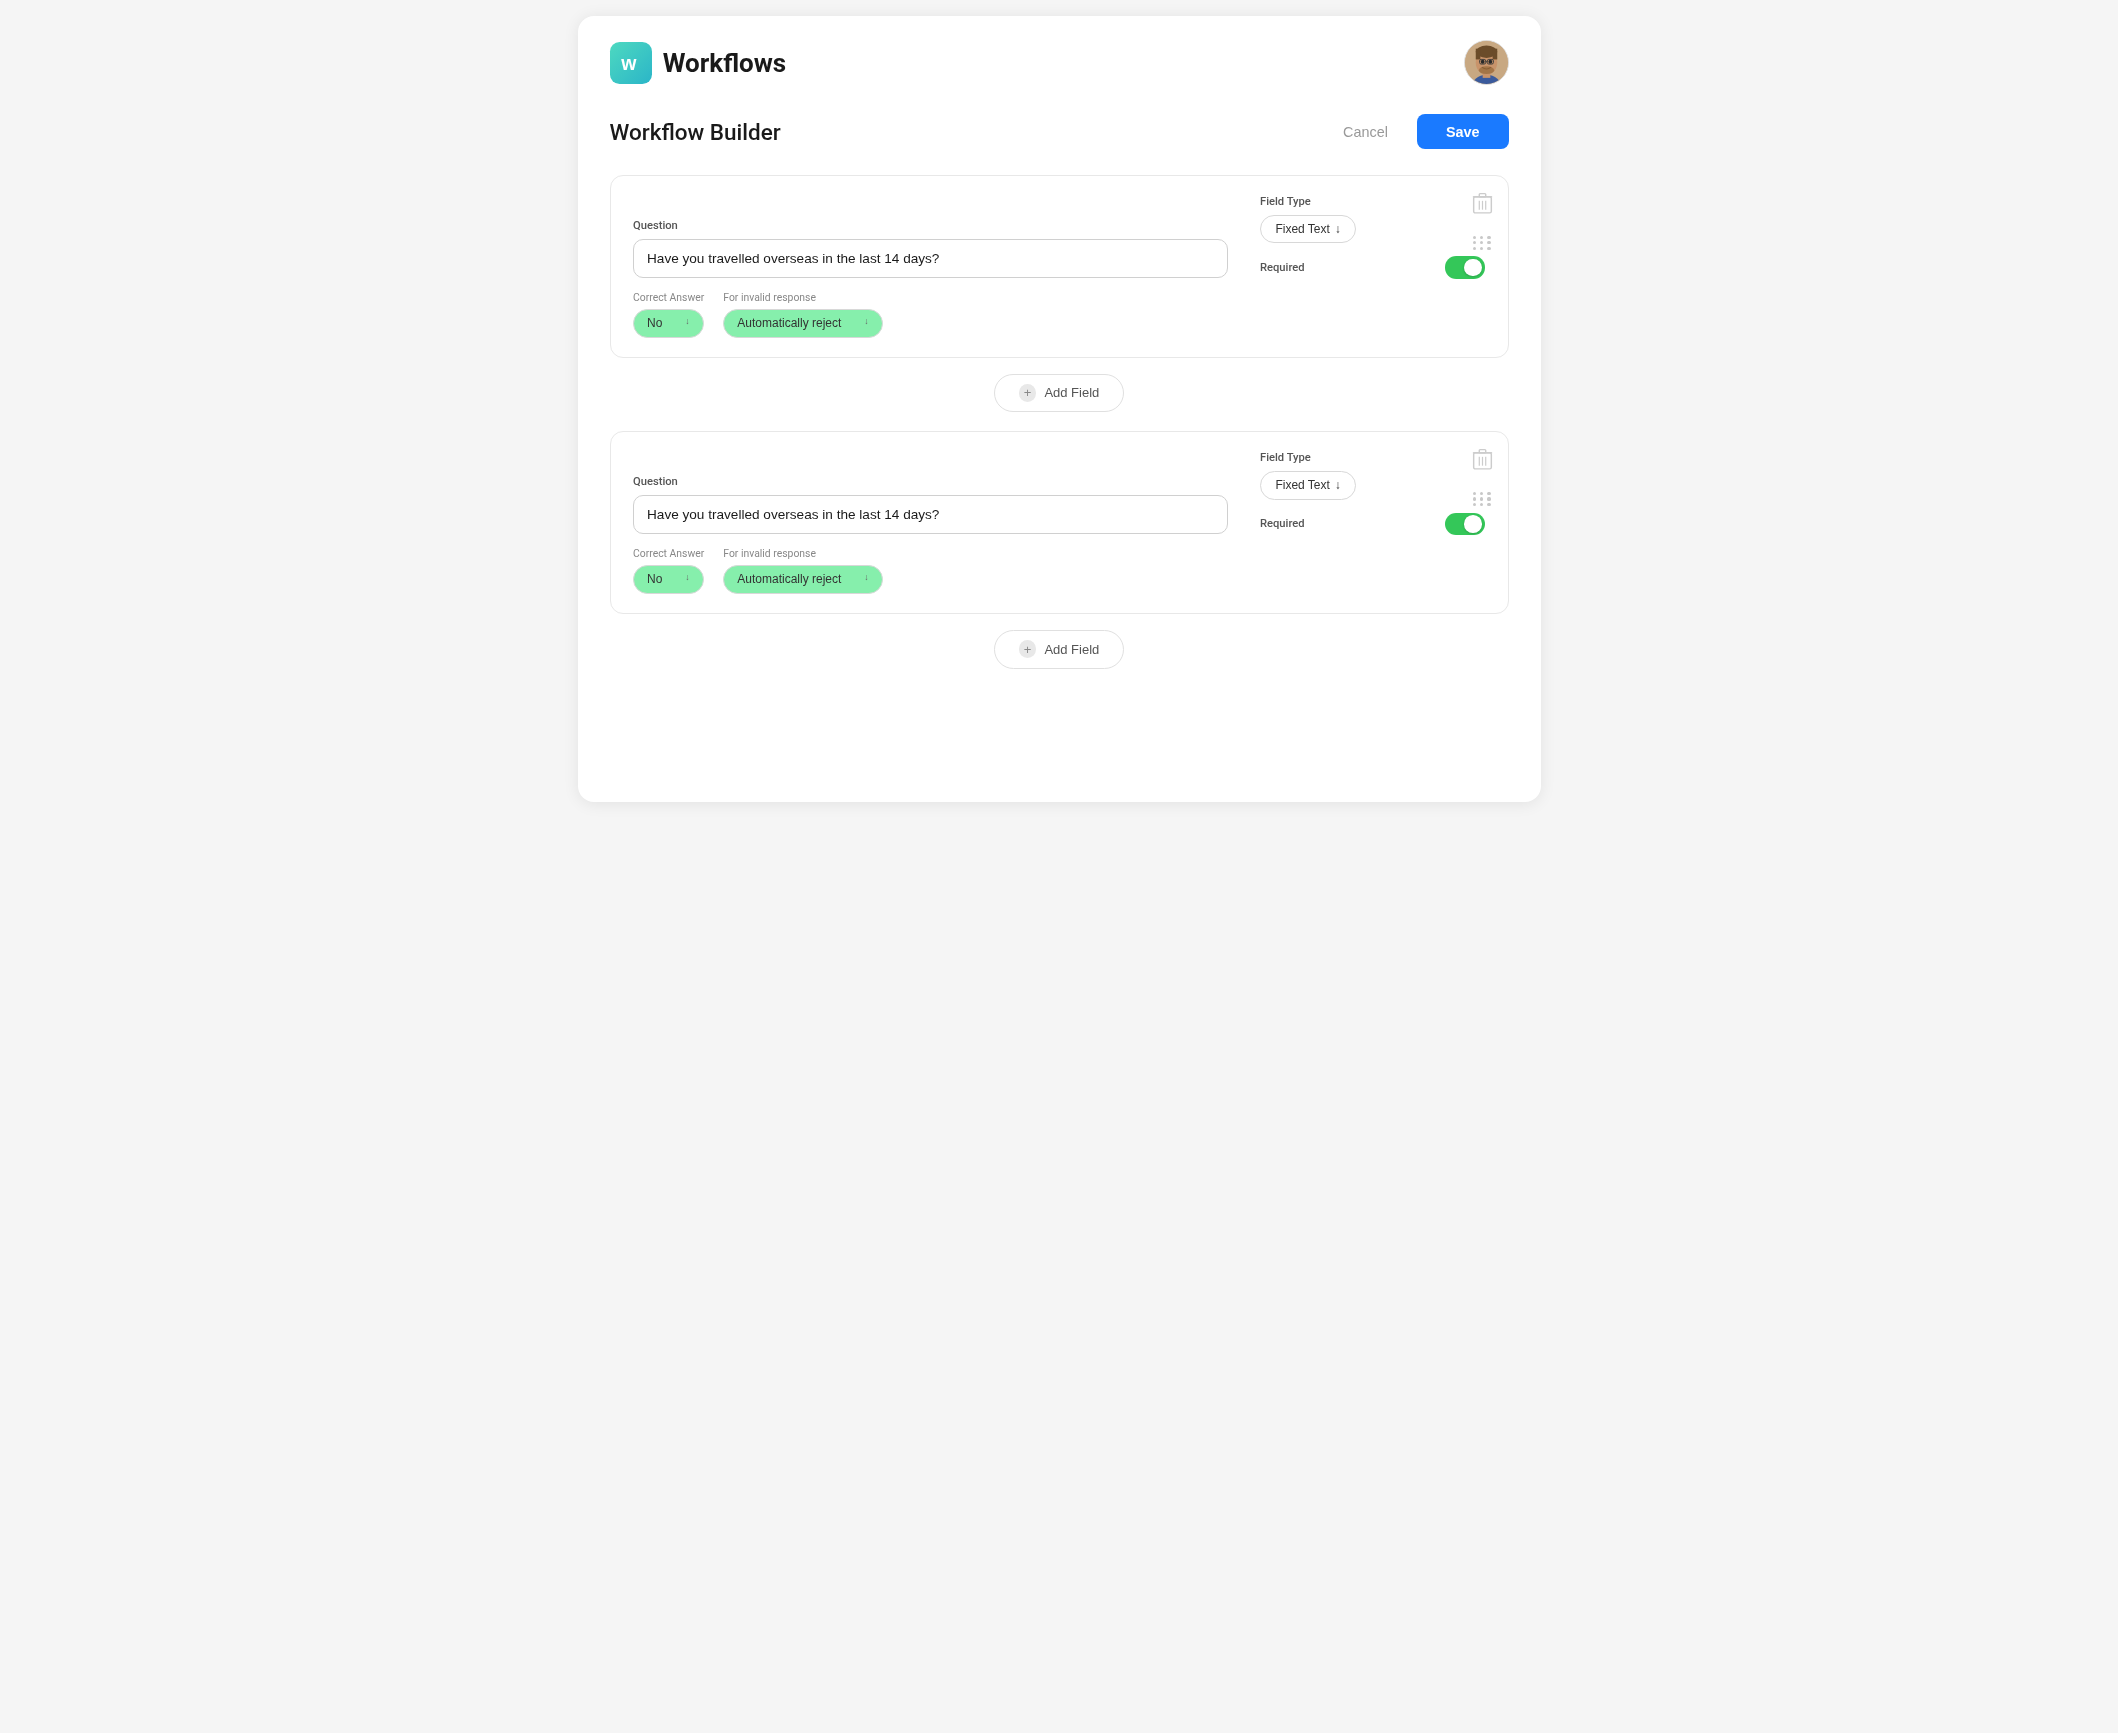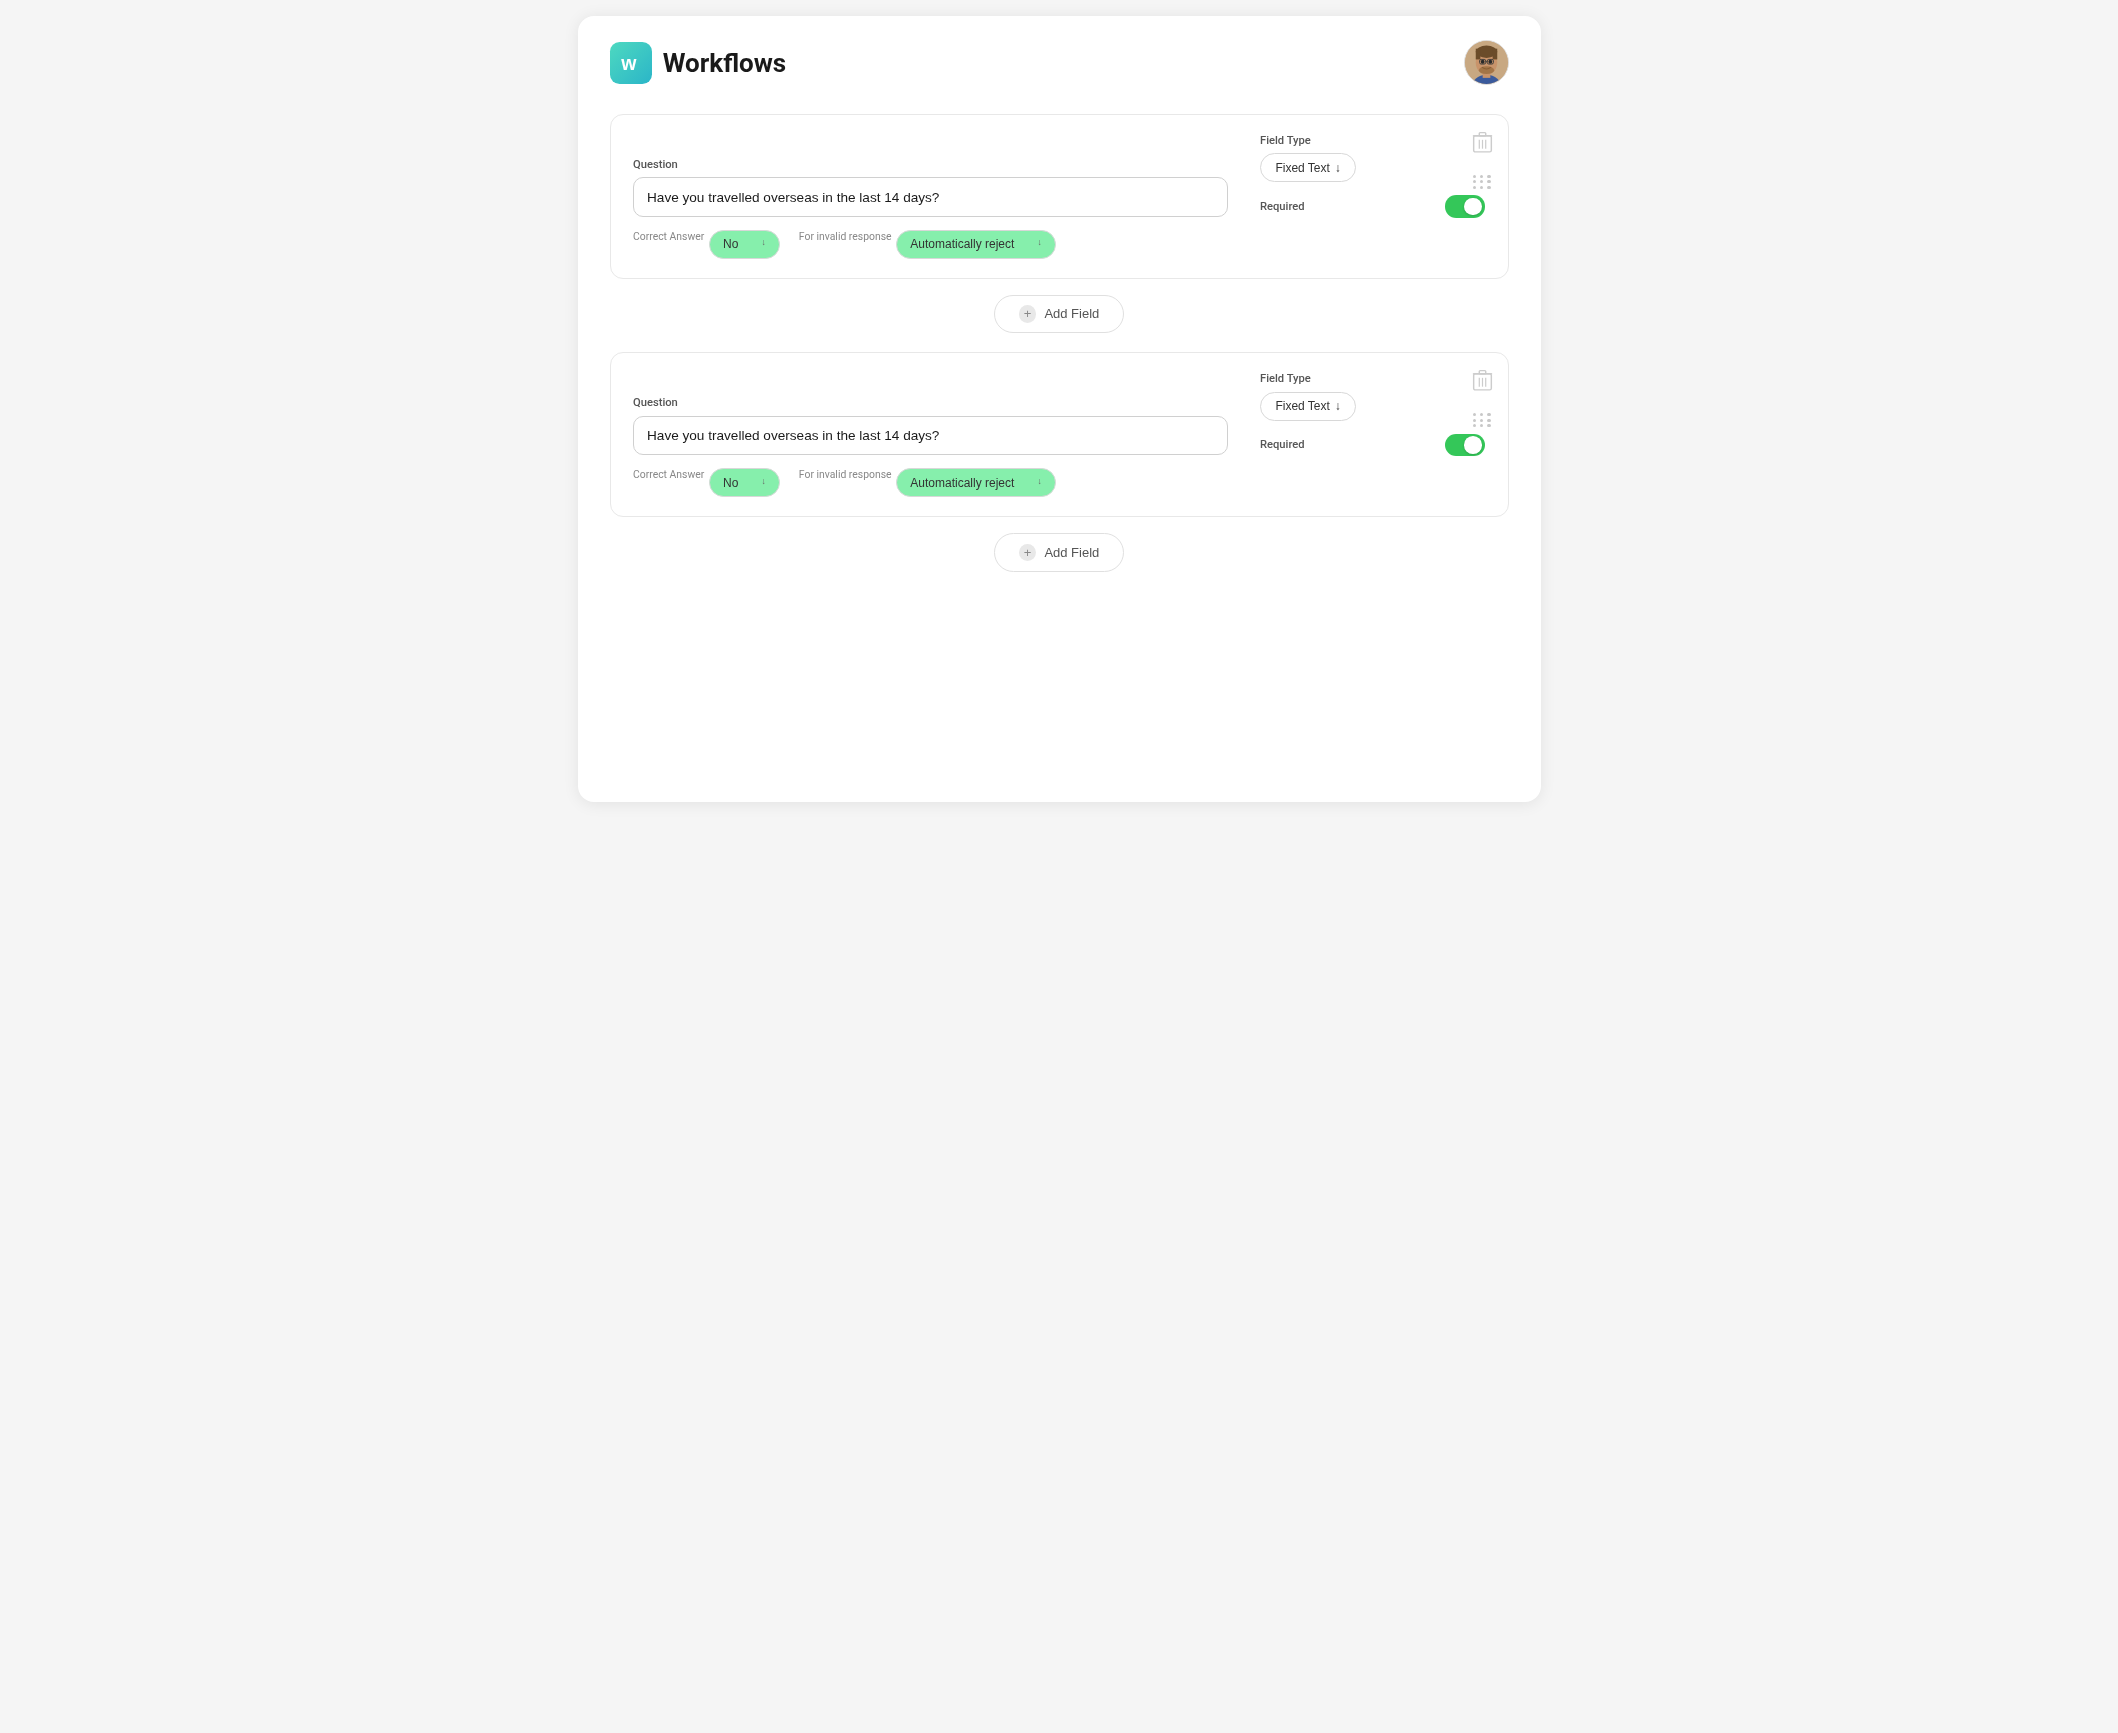--- a/index.html
+++ b/index.html
@@ -133,21 +133,21 @@
       outline: none;
       margin-bottom: 13px;
     }
     .card-sub-row {
       display: flex;
       align-items: flex-end;
       gap: 19px;
     }
     .sub-group {
       display: flex;
-      flex-direction: row;
+      flex-direction: column;
       gap: 4.8px;
     }
     .sub-label {
       font-size: 10.4px;
       color: #888;
     }
     .dropdown-btn {
       border: 1.2px solid #d8d8d8;
       border-radius: 16px;
       background: #86efac;
@@ -323,20 +323,27 @@
         <rect x="29" y="24" width="8" height="6" rx="2" fill="none" stroke="#3a3a3a" stroke-width="1.2"></rect>
         <line x1="27" y1="27" x2="29" y2="27" stroke="#3a3a3a" stroke-width="1.2"></line>
 
         <path d="M22 34 Q28 39 34 34" stroke="#8a5a3a" stroke-width="1.5" fill="none"></path>
 
         <ellipse cx="28" cy="38" rx="10" ry="5" fill="#8a6030" opacity="0.6"></ellipse>
       </svg>
     </div>
   </div>
 
+  <div class="page-title-bar">
+    <h1 class="page-title">Workflow Builder</h1>
+    <div class="title-actions">
+      <button class="btn-cancel">Cancel</button>
+      <button class="btn-save">Save</button>
+    </div>
+  </div>
 
   <div class="field-card">
     <div class="card-main">
       <div class="card-left">
         <div class="field-label">Question</div>
         <input class="question-input" type="text" value="Have you travelled overseas in the last 14 days?" style="">
         <div class="card-sub-row">
           <div class="sub-group">
             <span class="sub-label">Correct Answer</span>
             <button class="dropdown-btn">

